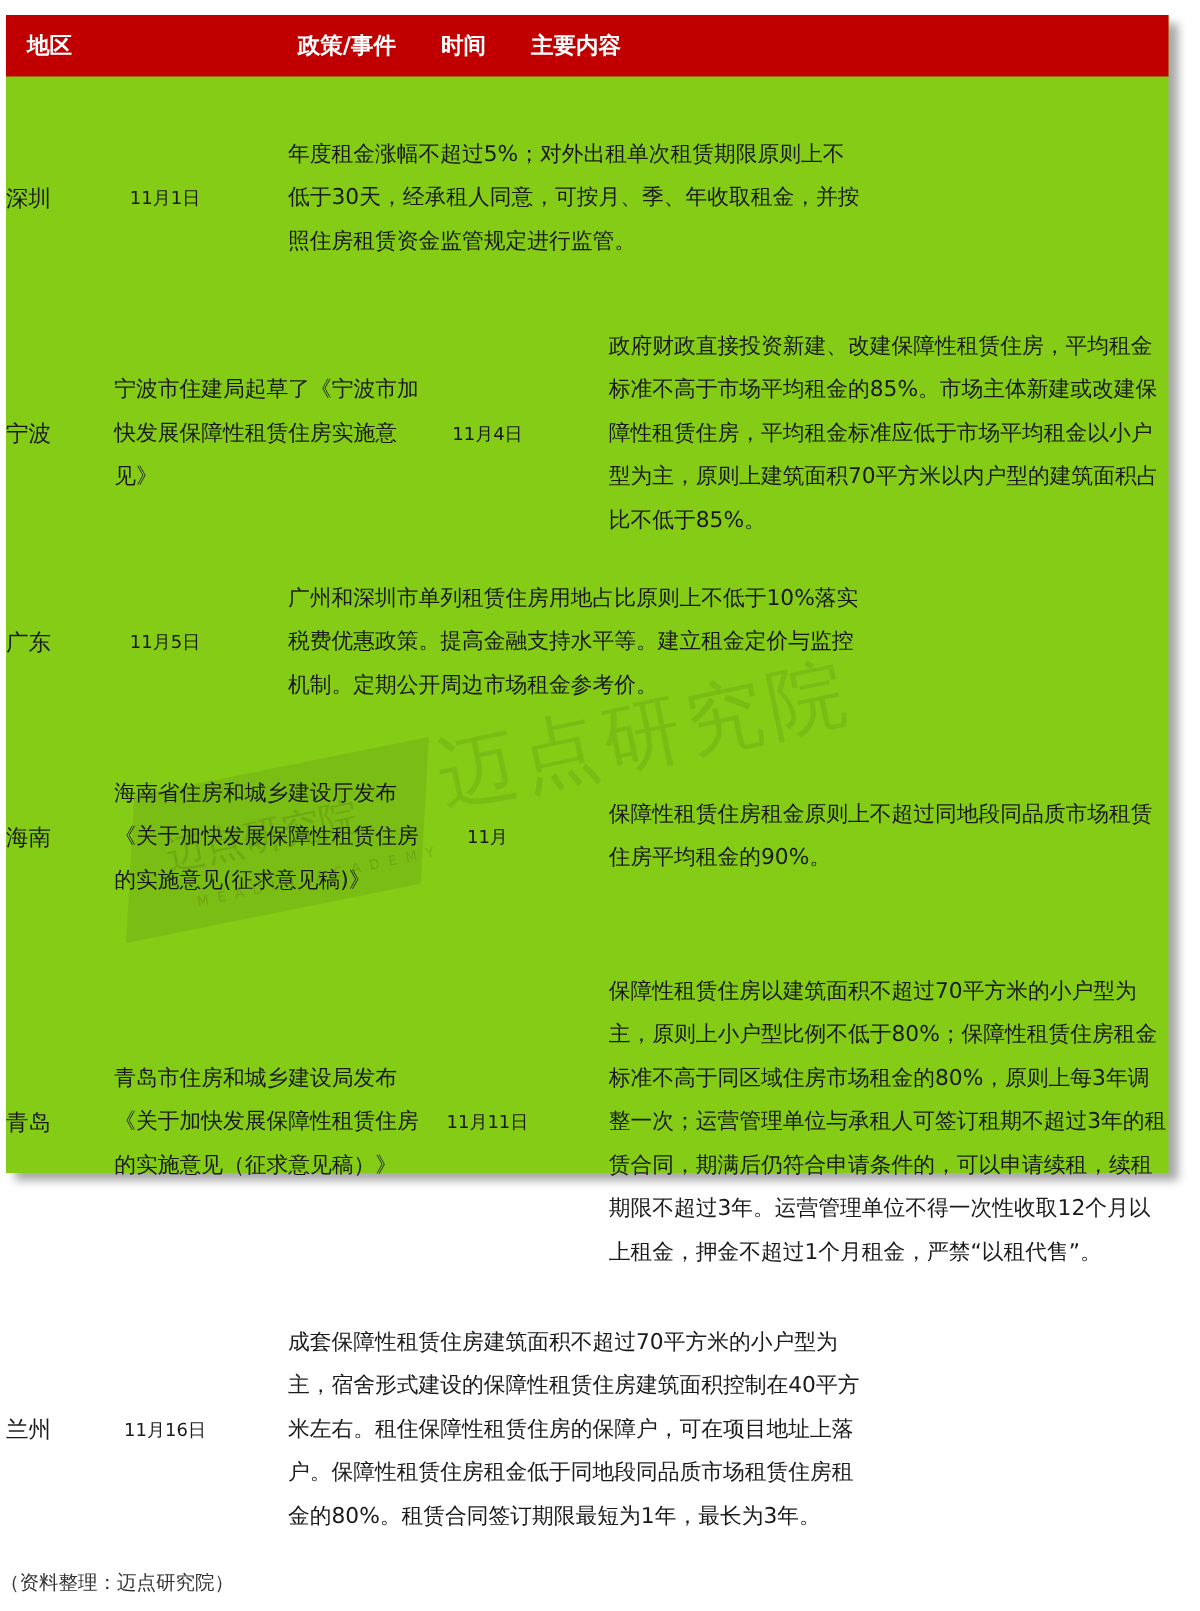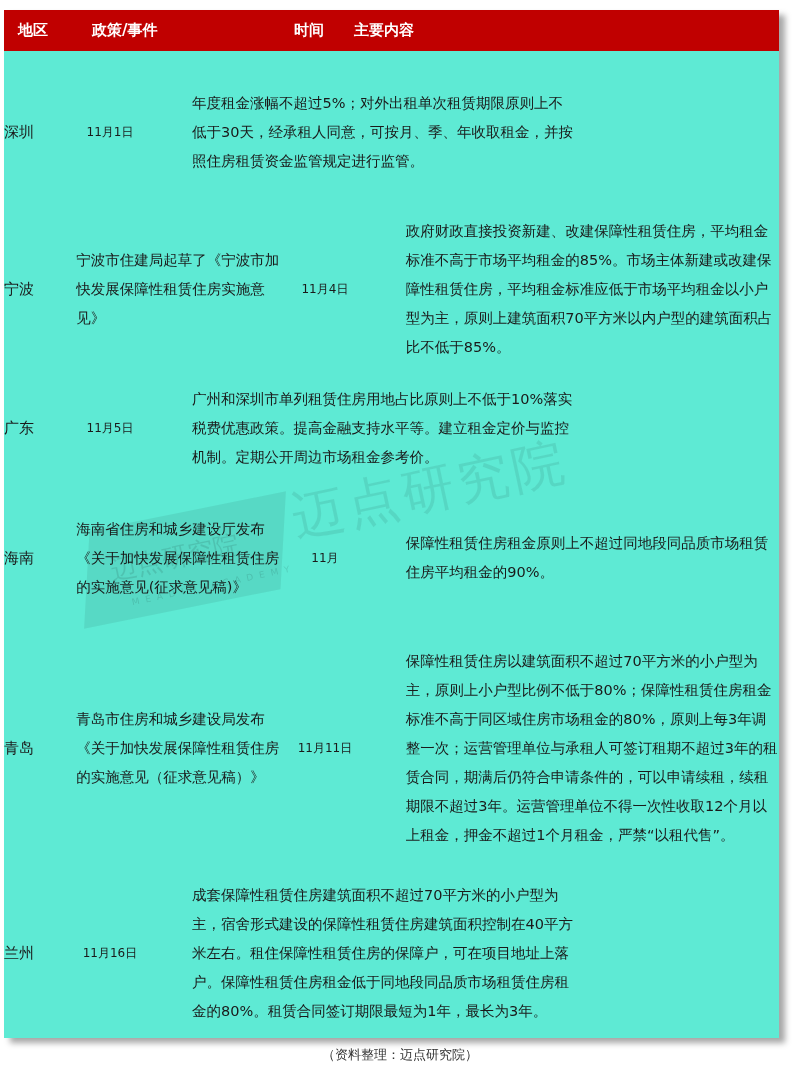--- a/index.html
+++ b/index.html
@@ -1,31 +1,31 @@
 <!DOCTYPE html>
 <html><head>
 <meta charset="utf-8">
 <style>
   html, body { margin: 0; padding: 0; background: #ffffff; }
   body { width: 800px; height: 1074px; position: relative; overflow: hidden;
          font-family: "DejaVu Sans", "Liberation Sans", sans-serif; color: #1a1a1a; }
-  .card { position: absolute; left: 4px; top: 10px; width: 775px; height: 1028px;
-          background: #5eead4; box-shadow: 6px 5px 6px rgba(0,0,0,0.35); }
+  .card { position: absolute; left: 4px; top: 10px; width: 775px; height: 772px;
+          background: #84cc16; box-shadow: 6px 5px 6px rgba(0,0,0,0.35); }
   .thead { height: 41px; background: #c00000; display: flex; align-items: center;
            color: #ffffff; font-weight: bold; font-size: 15px; }
   .thead .c-region { width: 66px; padding-left: 14px; box-sizing: border-box; }
-  .thead .c-policy { width: 194px; text-align: left; padding-left: 22px; box-sizing: border-box; }
+  .thead .c-policy { width: 194px; text-align: right; padding-left: 22px; box-sizing: border-box; }
   .thead .c-date { width: 90px; text-align: center; }
   .thead .c-content { flex: 1; text-align: left; padding-right: 20px; }
   .row { display: flex; align-items: center; position: absolute; left: 0; width: 775px; }
   .row .region { width: 66px; box-sizing: border-box; font-size: 15px; }
   .row .policy { width: 224px; padding-left: 8px; box-sizing: border-box; font-size: 14.5px; line-height: 29px; }
   .row .date { width: 80px; text-align: center; font-size: 12px; line-height: 29px; }
   .row .content { width: 390px; padding-left: 6px; box-sizing: border-box; font-size: 14.5px; line-height: 29px; margin-left: 36px; }
-  .caption { position: absolute; top: 1046px; left: 0; width: 800px; text-align: center;
+  .caption { position: absolute; top: 1046px; left: 0; width: 800px; text-align: left;
              font-size: 13px; color: #333; }
   .watermark { position: absolute; left: 290px; top: 455px; font-size: 52px; color: rgba(0,0,0,0.08);
                transform: rotate(-12deg); letter-spacing: 4px; white-space: nowrap; pointer-events: none; }
   .wm-logo { position: absolute; left: 80px; top: 500px; width: 210px; height: 120px; pointer-events: none; }
   .wm-logo .shape { position: absolute; left: 10px; top: 10px; width: 190px; height: 100px;
                     background: rgba(0,0,0,0.07); transform: skewX(-15deg) rotate(-12deg); }
   .wm-logo .txt { position: absolute; left: 30px; top: 40px; font-size: 26px; color: rgba(0,0,0,0.10);
                   transform: rotate(-12deg); white-space: nowrap; }
   .wm-logo .sub { position: absolute; left: 50px; top: 80px; font-size: 9px; letter-spacing: 6px;
                   color: rgba(0,0,0,0.12); transform: rotate(-12deg); white-space: nowrap; }

